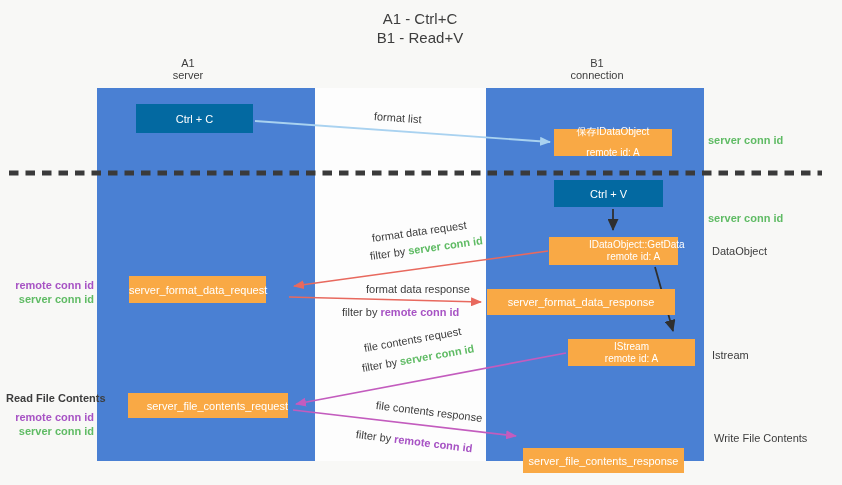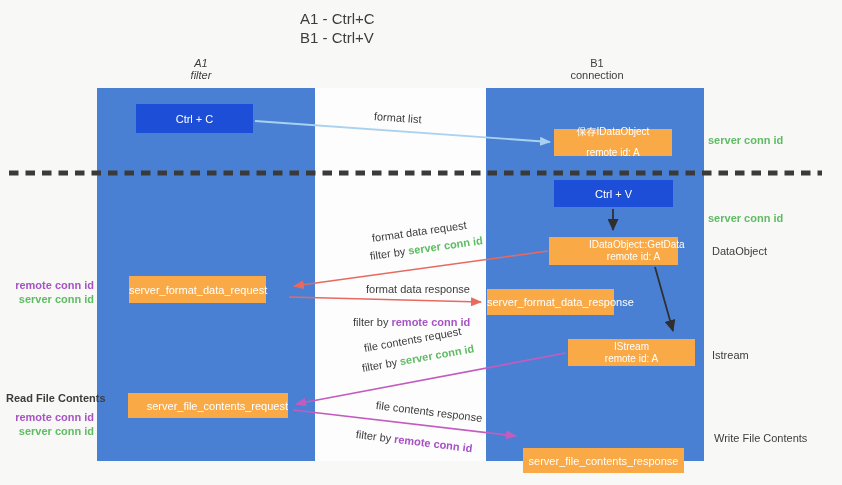--- a/index.html
+++ b/index.html
@@ -20,43 +20,43 @@
     background:#fdfdfd;
   }
   .col{
     top:88px;width:218px;height:373px;
     background:#4a80d3;
   }
   #col-a1{left:97px;}
   #col-b1{left:486px;}
   #title{
     left:300px;top:9px;width:240px;
-    text-align:left;font-size:15px;line-height:19px;color:#3d3d3d;
+    text-align:center;font-size:15px;line-height:19px;color:#3d3d3d;
   }
   .col-header{
     top:57px;width:120px;text-align:center;
     font-size:11px;line-height:12px;color:#3d3d3d;
   }
-  #header-a1{left:141px;font-style:italic;}
+  #header-a1{left:128px;}
   #header-b1{left:537px;}
   .box{
     color:#fff;text-align:center;
     display:flex;flex-direction:column;justify-content:center;
     box-sizing:border-box;
   }
-  .green{background:#1d4ed8;text-align:center;}
+  .green{background:#0369a1;text-align:center;}
   .orange{background:#f9a945;}
   .box.one{font-size:11px;}
   .box.two{font-size:10px;line-height:12px;}
   #box-ctrl-c{left:136px;top:104px;width:117px;height:29px;}
   #box-save-obj{left:554px;top:129px;width:118px;height:27px;gap:9px;}
-  #box-ctrl-v{left:554px;top:180px;width:119px;height:27px;}
+  #box-ctrl-v{left:554px;top:180px;width:109px;height:27px;}
   #box-getdata{left:549px;top:237px;width:129px;height:28px;padding-left:40px;}
   #box-format-req{left:129px;top:276px;width:137px;height:27px;}
-  #box-format-res{left:487px;top:289px;width:127px;height:26px;}
+  #box-format-res{left:487px;top:289px;width:188px;height:26px;}
   #box-istream{left:568px;top:339px;width:127px;height:27px;}
   #box-file-req{left:128px;top:393px;width:160px;height:25px;align-items:flex-end;}
   #box-file-res{left:523px;top:424px;width:161px;height:25px;margin-top:24px;}
   .flow{
     font-size:11px;color:#3d3d3d;white-space:nowrap;
     transform-origin:left center;
   }
   .side{
     font-size:11px;color:#3d3d3d;white-space:nowrap;
   }
@@ -103,26 +103,26 @@
 
     <line x1="548" y1="251" x2="294" y2="286" stroke="#e8695e" stroke-width="1.7" marker-end="url(#m-red)"></line>
     <line x1="289" y1="297" x2="481" y2="302" stroke="#e8695e" stroke-width="1.7" marker-end="url(#m-red)"></line>
 
     <line x1="566" y1="353" x2="296" y2="404" stroke="#c35cbe" stroke-width="1.7" marker-end="url(#m-magenta)"></line>
     <line x1="293" y1="410" x2="516" y2="436" stroke="#c35cbe" stroke-width="1.7" marker-end="url(#m-magenta)"></line>
   </svg>
 
   <div class="abs" id="title">
     <div>A1 - Ctrl+C</div>
-    <div>B1 - Ctrl+V</div>
+    <div>B1 - Read+V</div>
   </div>
 
   <div class="abs col-header" id="header-a1">
     <div>A1</div>
-    <div>filter</div>
+    <div>server</div>
   </div>
   <div class="abs col-header" id="header-b1">
     <div>B1</div>
     <div>connection</div>
   </div>
 
   <div class="abs box green one" id="box-ctrl-c">
     <div>Ctrl + C</div>
   </div>
 
@@ -162,21 +162,21 @@
   </div>
 
   <div class="abs flow" style="left:374px;top:110px;transform:rotate(4deg);">format list</div>
 
   <div class="abs flow" style="left:372px;top:232px;transform:rotate(-8deg);">format data request</div>
   <div class="abs flow" style="left:370px;top:250px;transform:rotate(-8deg);">
     <span>filter by</span><span class="t-green gap">server conn id</span>
   </div>
 
   <div class="abs flow" style="left:366px;top:283px;">format data response</div>
-  <div class="abs flow" style="left:342px;top:316px;margin-left:11px;">
+  <div class="abs flow" style="left:342px;top:306px;">
     <span>filter by</span><span class="t-purple gap">remote conn id</span>
   </div>
 
   <div class="abs flow" style="left:364px;top:342px;transform:rotate(-10deg);">file contents request</div>
   <div class="abs flow" style="left:362px;top:362px;transform:rotate(-10deg);">
     <span>filter by</span><span class="t-green gap">server conn id</span>
   </div>
 
   <div class="abs flow" style="left:376px;top:399px;transform:rotate(7deg);">file contents response</div>
   <div class="abs flow" style="left:356px;top:428px;transform:rotate(7deg);">

